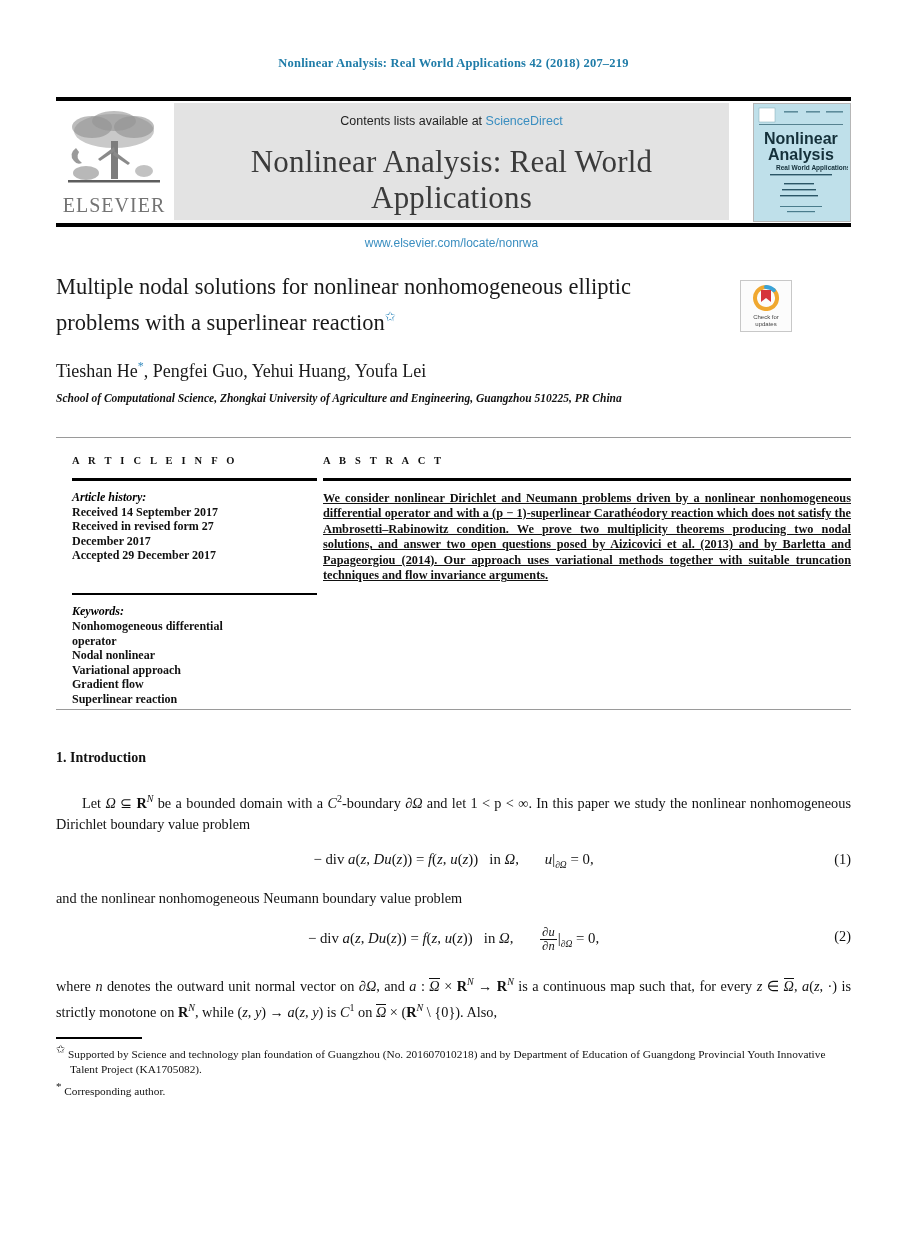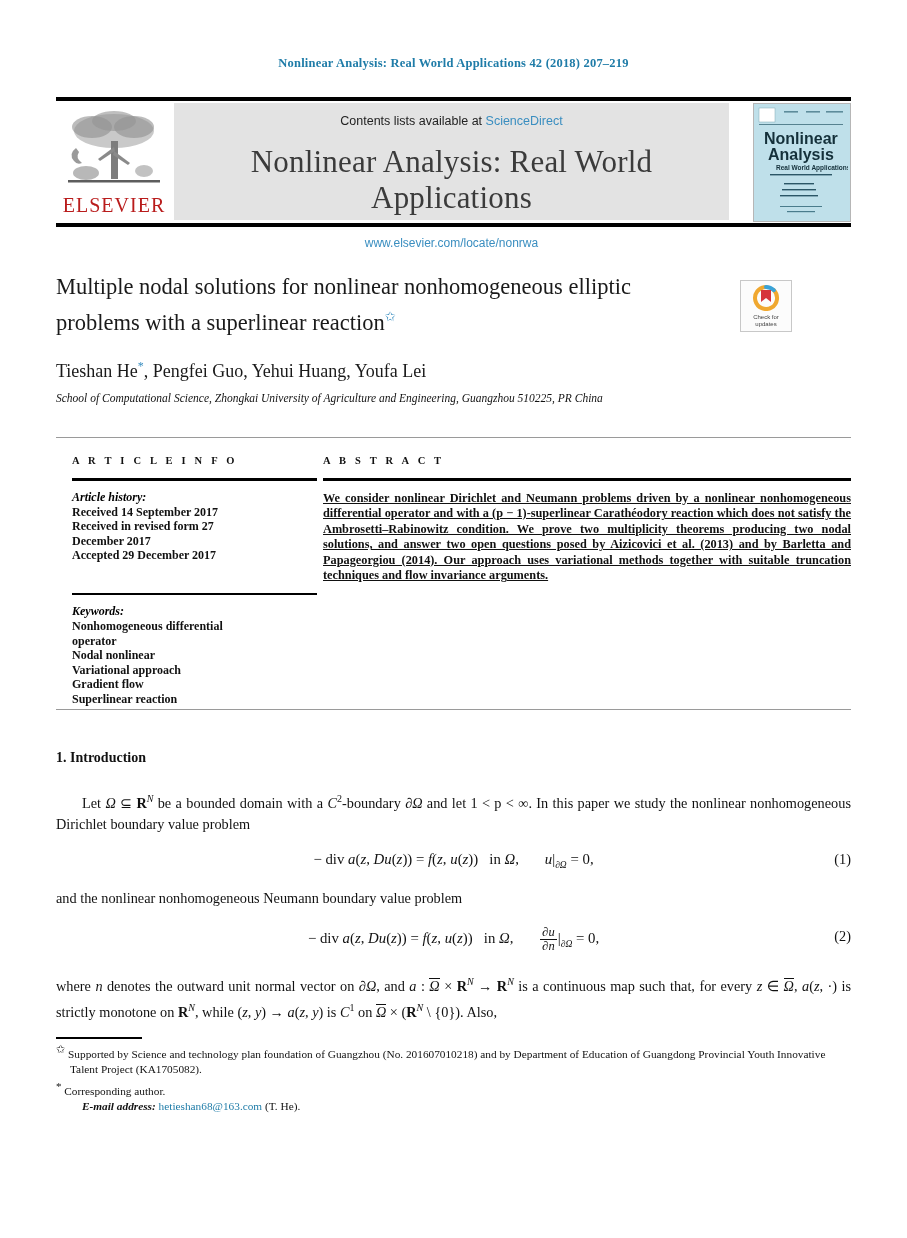--- a/index.html
+++ b/index.html
@@ -95,21 +95,21 @@
     height: 110px;
   }
   .elsevier-word {
     position: absolute;
     left: 0; bottom: 0;
     width: 108px;
     text-align: center;
     font-family: "Liberation Serif", serif;
     font-size: 20px;
     letter-spacing: 1px;
-    color: #b91c1c;
+    color: #737373;
   }
   .elsevier-tree { position: absolute; left: 2px; top: 0; }
 
   
   .cover-thumb {
     position: absolute;
     right: 0; top: 6px;
     width: 96px;
     height: 117px;
     border: 1px solid #b6b6b6;
@@ -145,21 +145,21 @@
   }
   .authors .corr {
     color: #3a8ec0;
     font-size: 12px;
     vertical-align: super;
   }
   .affil {
     margin-top: 9px;
     font-family: "Liberation Serif", serif;
     font-style: italic;
-    font-weight: normal;
+    font-weight: bold;
     font-size: 11.5px;
     line-height: 15px;
     color: #111;
     width: 640px;
   }
 
   
   .crossmark {
     position: absolute;
     left: 740px; top: 280px;
@@ -479,21 +479,16 @@
   <div class="foot-rule"></div>
   <div class="footnotes">
     <div class="fn-indent">
       <span class="fn-mark">✩</span>
       <span>Supported by Science and technology plan foundation of Guangzhou (No. 201607010218) and by Department of Education of Guangdong Provincial Youth Innovative Talent Project (KA1705082).</span>
     </div>
     <div class="fn-indent" style="margin-top:2px">
       <span class="fn-mark">*</span>
       <span>Corresponding author.</span>
     </div>
-    <div class="fn-email">
-      <span class="lbl">E-mail address:</span>
-      <span class="link-blue">hetieshan68@163.com</span>
-      <span>(T. He).</span>
-    </div>
   </div>
 
 
 </div>
 
 </body></html>

